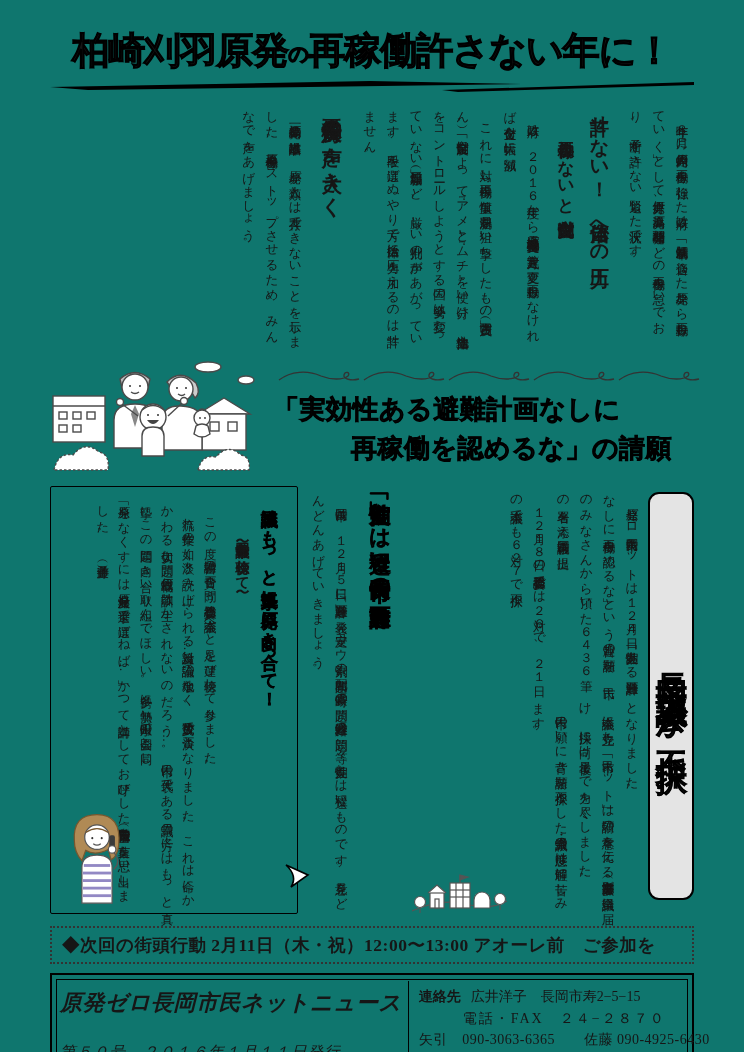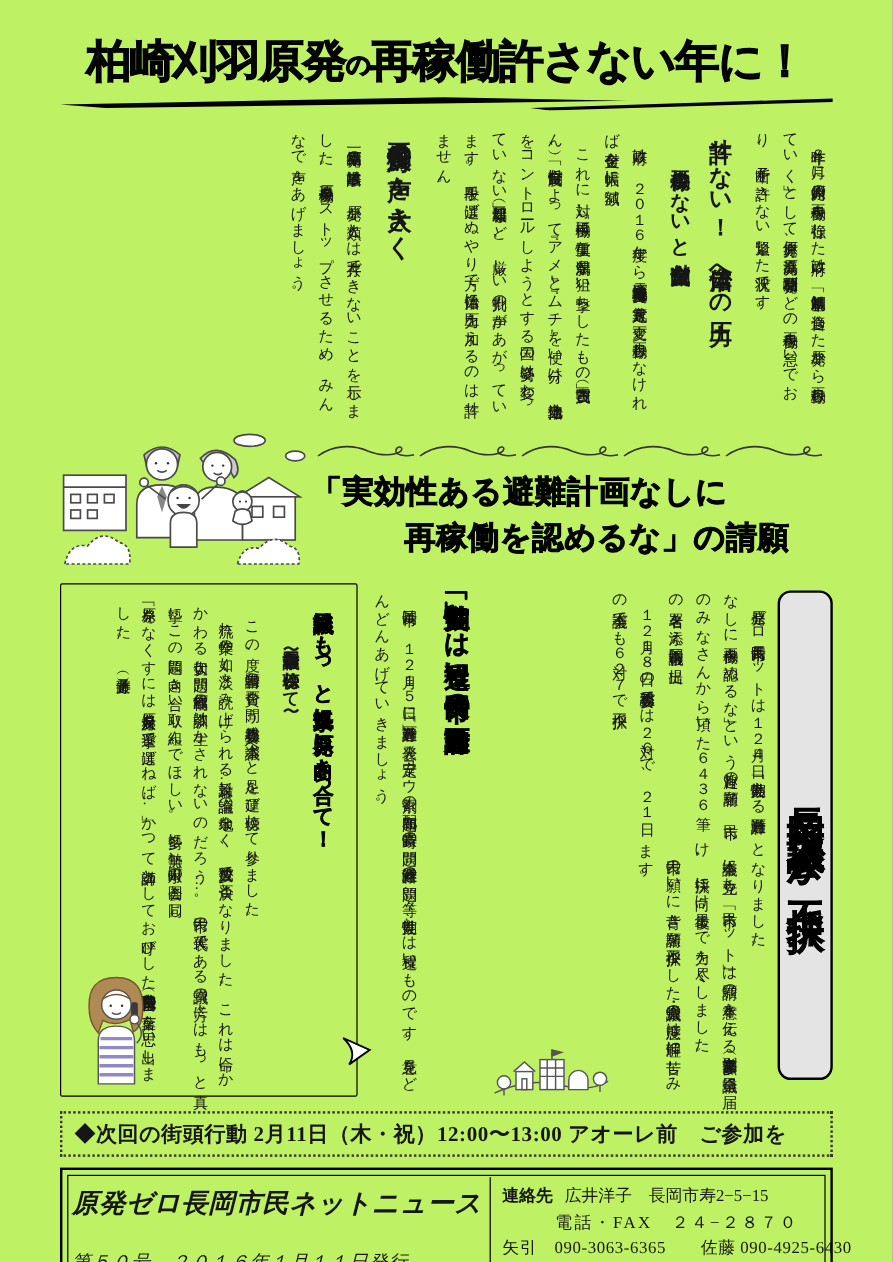--- a/index.html
+++ b/index.html
@@ -1,20 +1,20 @@
 <!DOCTYPE html>
 <html lang="ja"><head>
 <meta charset="utf-8">
 <style>
   html,body{margin:0;padding:0;background:#888;}
   .page{
     position:relative;
     width:744px;height:1052px;
     margin:0 auto;
-    background:#bef264;
+    background:#0f766e;
     color:#161616;
     box-sizing:border-box;
     padding:26px 50px 18px 50px;
     font-family:"Liberation Serif", serif;
     overflow:hidden;
   }
   
   .masthead{width:644px;}
   .masthead h1{
     margin:0;
@@ -43,21 +43,21 @@
     width:644px;height:240px;
     font-size:12.6px;line-height:1.84;letter-spacing:0.4px;
   }
   .subhead-2col{margin:0 7px;font-family:"Liberation Sans",sans-serif;font-weight:900;}
   .subhead-2col .sh-l1{display:block;font-size:19px;letter-spacing:0.5px;}
   .subhead-2col .sh-l2{display:block;font-size:16.5px;margin-top:26px;letter-spacing:0.5px;}
   .subhead-1col{margin:0 7px;font-family:"Liberation Sans",sans-serif;font-weight:900;font-size:20.5px;letter-spacing:1px;}
   
   .mid-band{
     margin-top:6px;width:644px;height:126px;
-    display:flex;align-items:flex-end;gap:4px;
+    display:flex;align-items:flex-end;gap:18px;
   }
   .family-illo{flex:0 0 auto;}
   .petition-head{flex:1;padding-bottom:8px;}
   .petition-head .swirl{display:block;margin:0 0 8px 4px;}
   .ph-line{
     font-family:"Liberation Sans",sans-serif;
     font-weight:900;font-size:26px;letter-spacing:0.5px;
     -webkit-text-stroke:0.8px #000;
     white-space:nowrap;
   }

